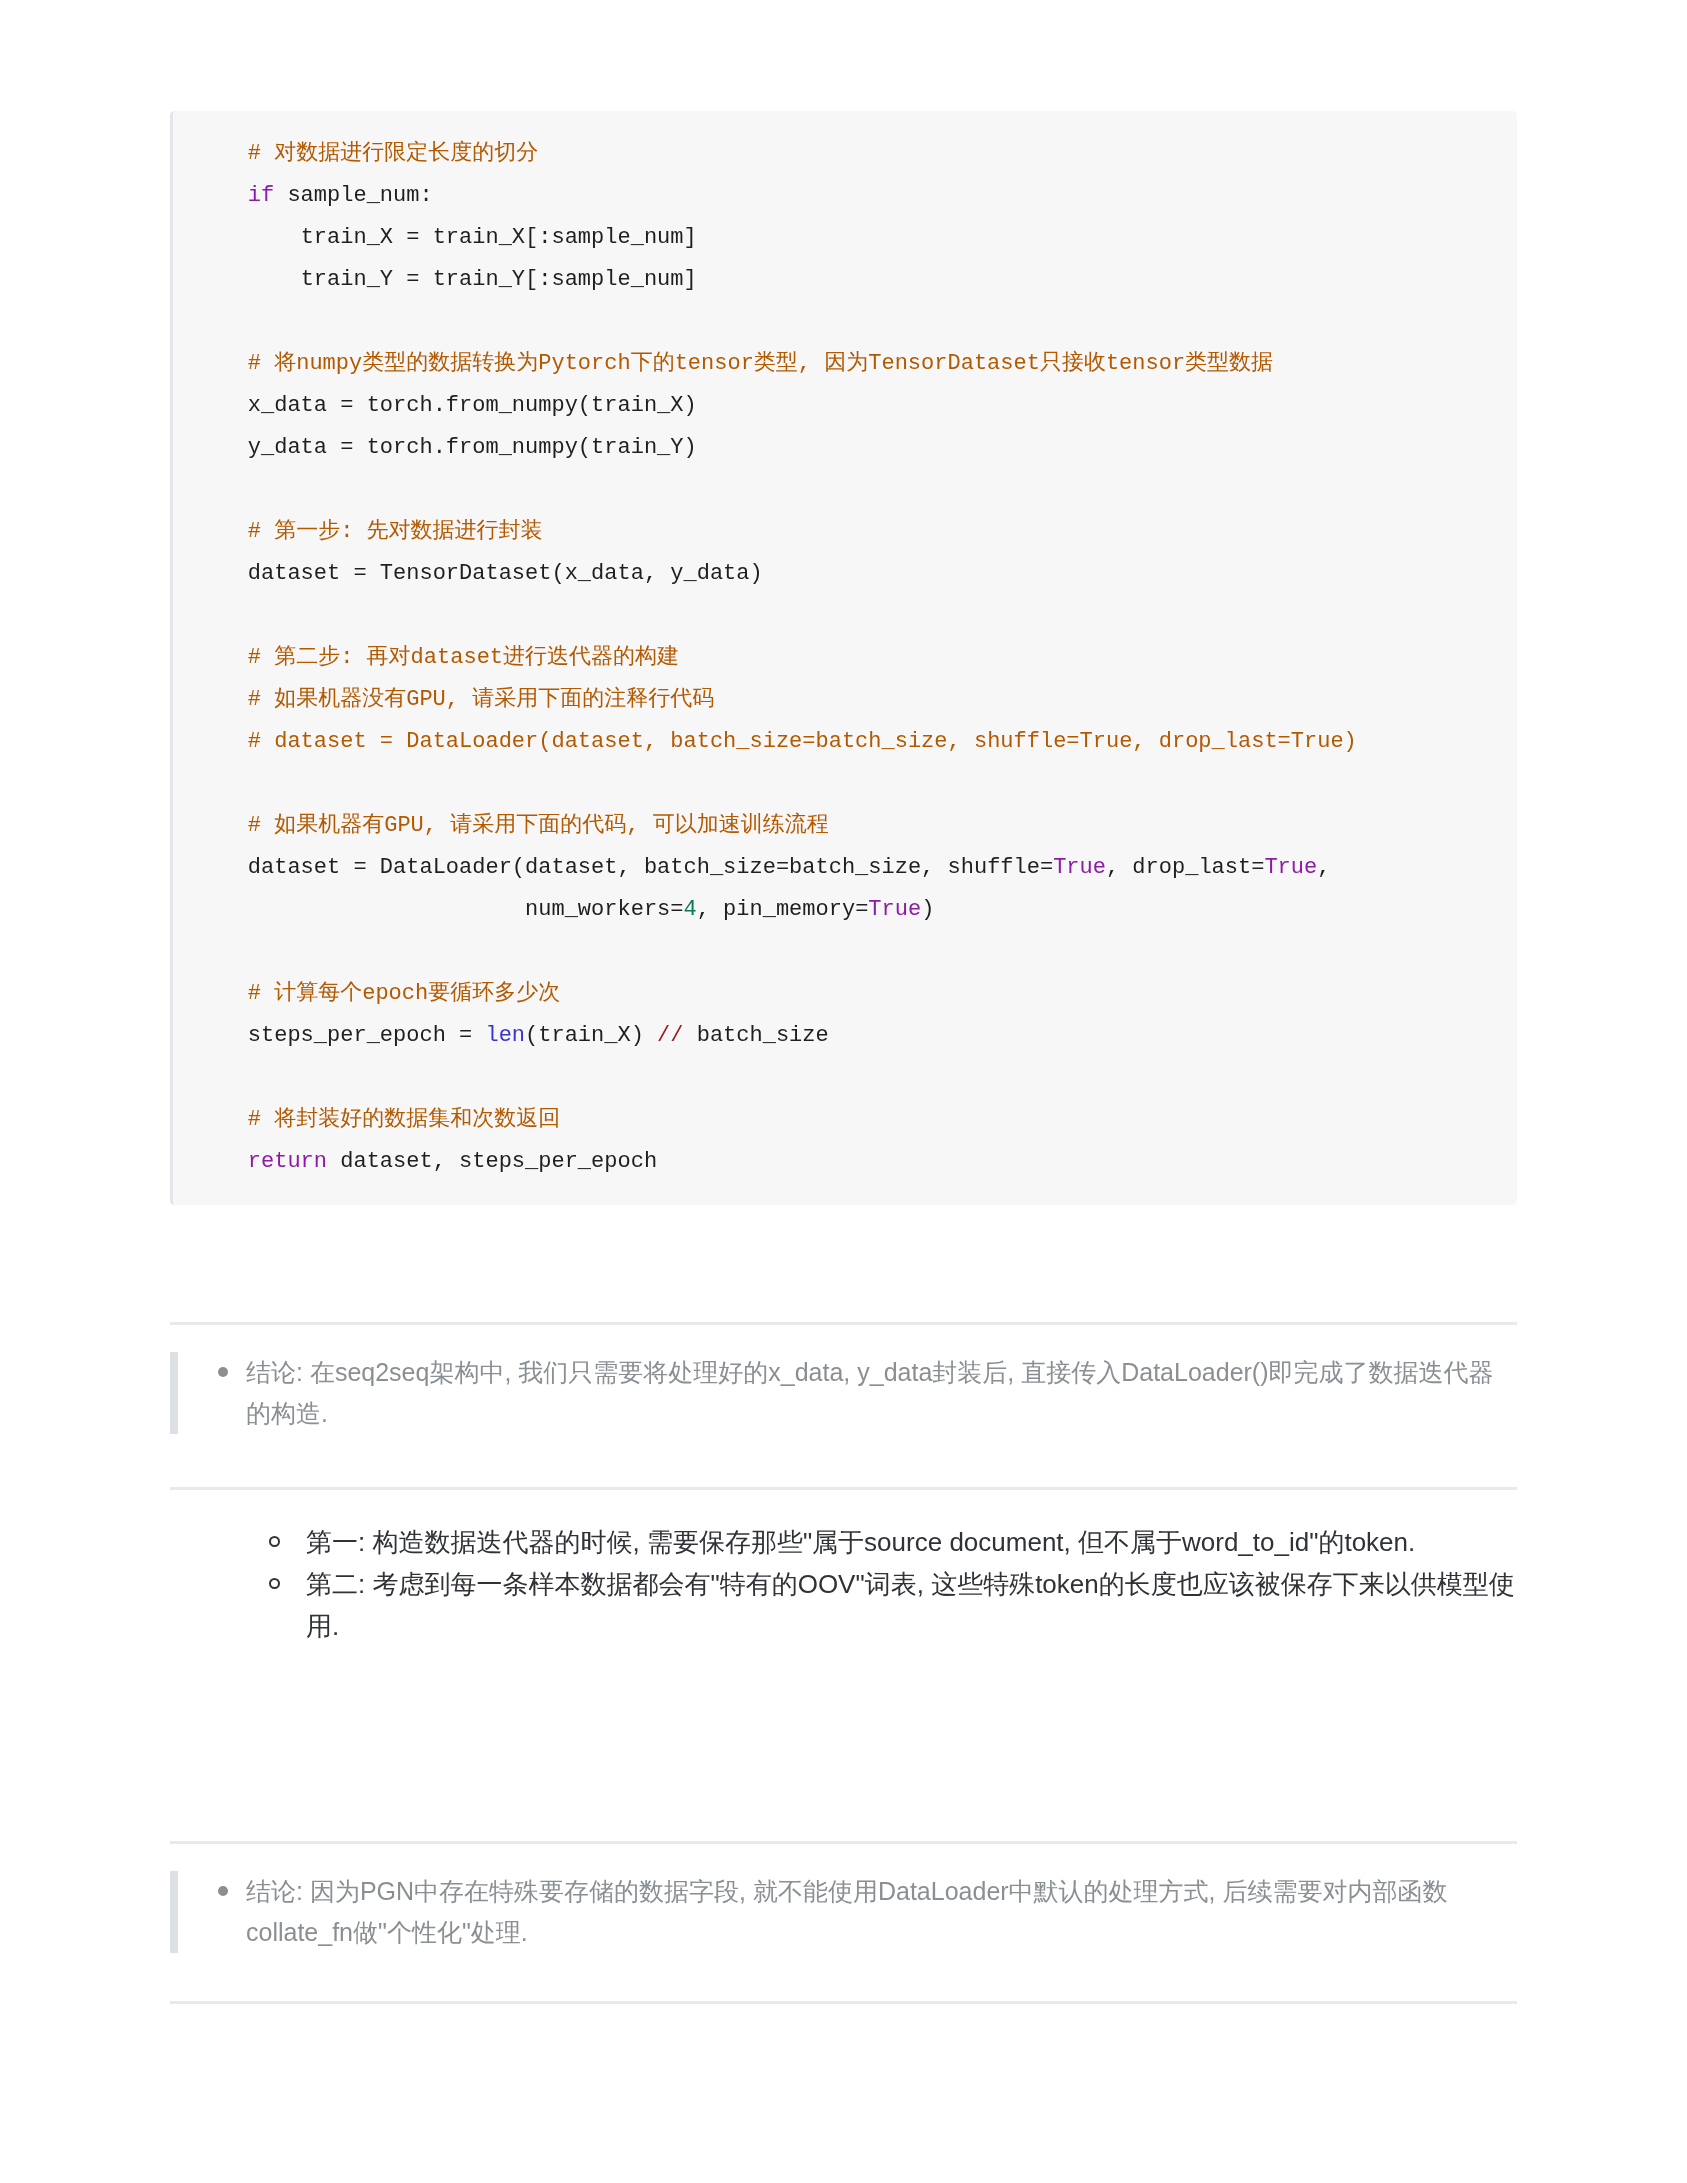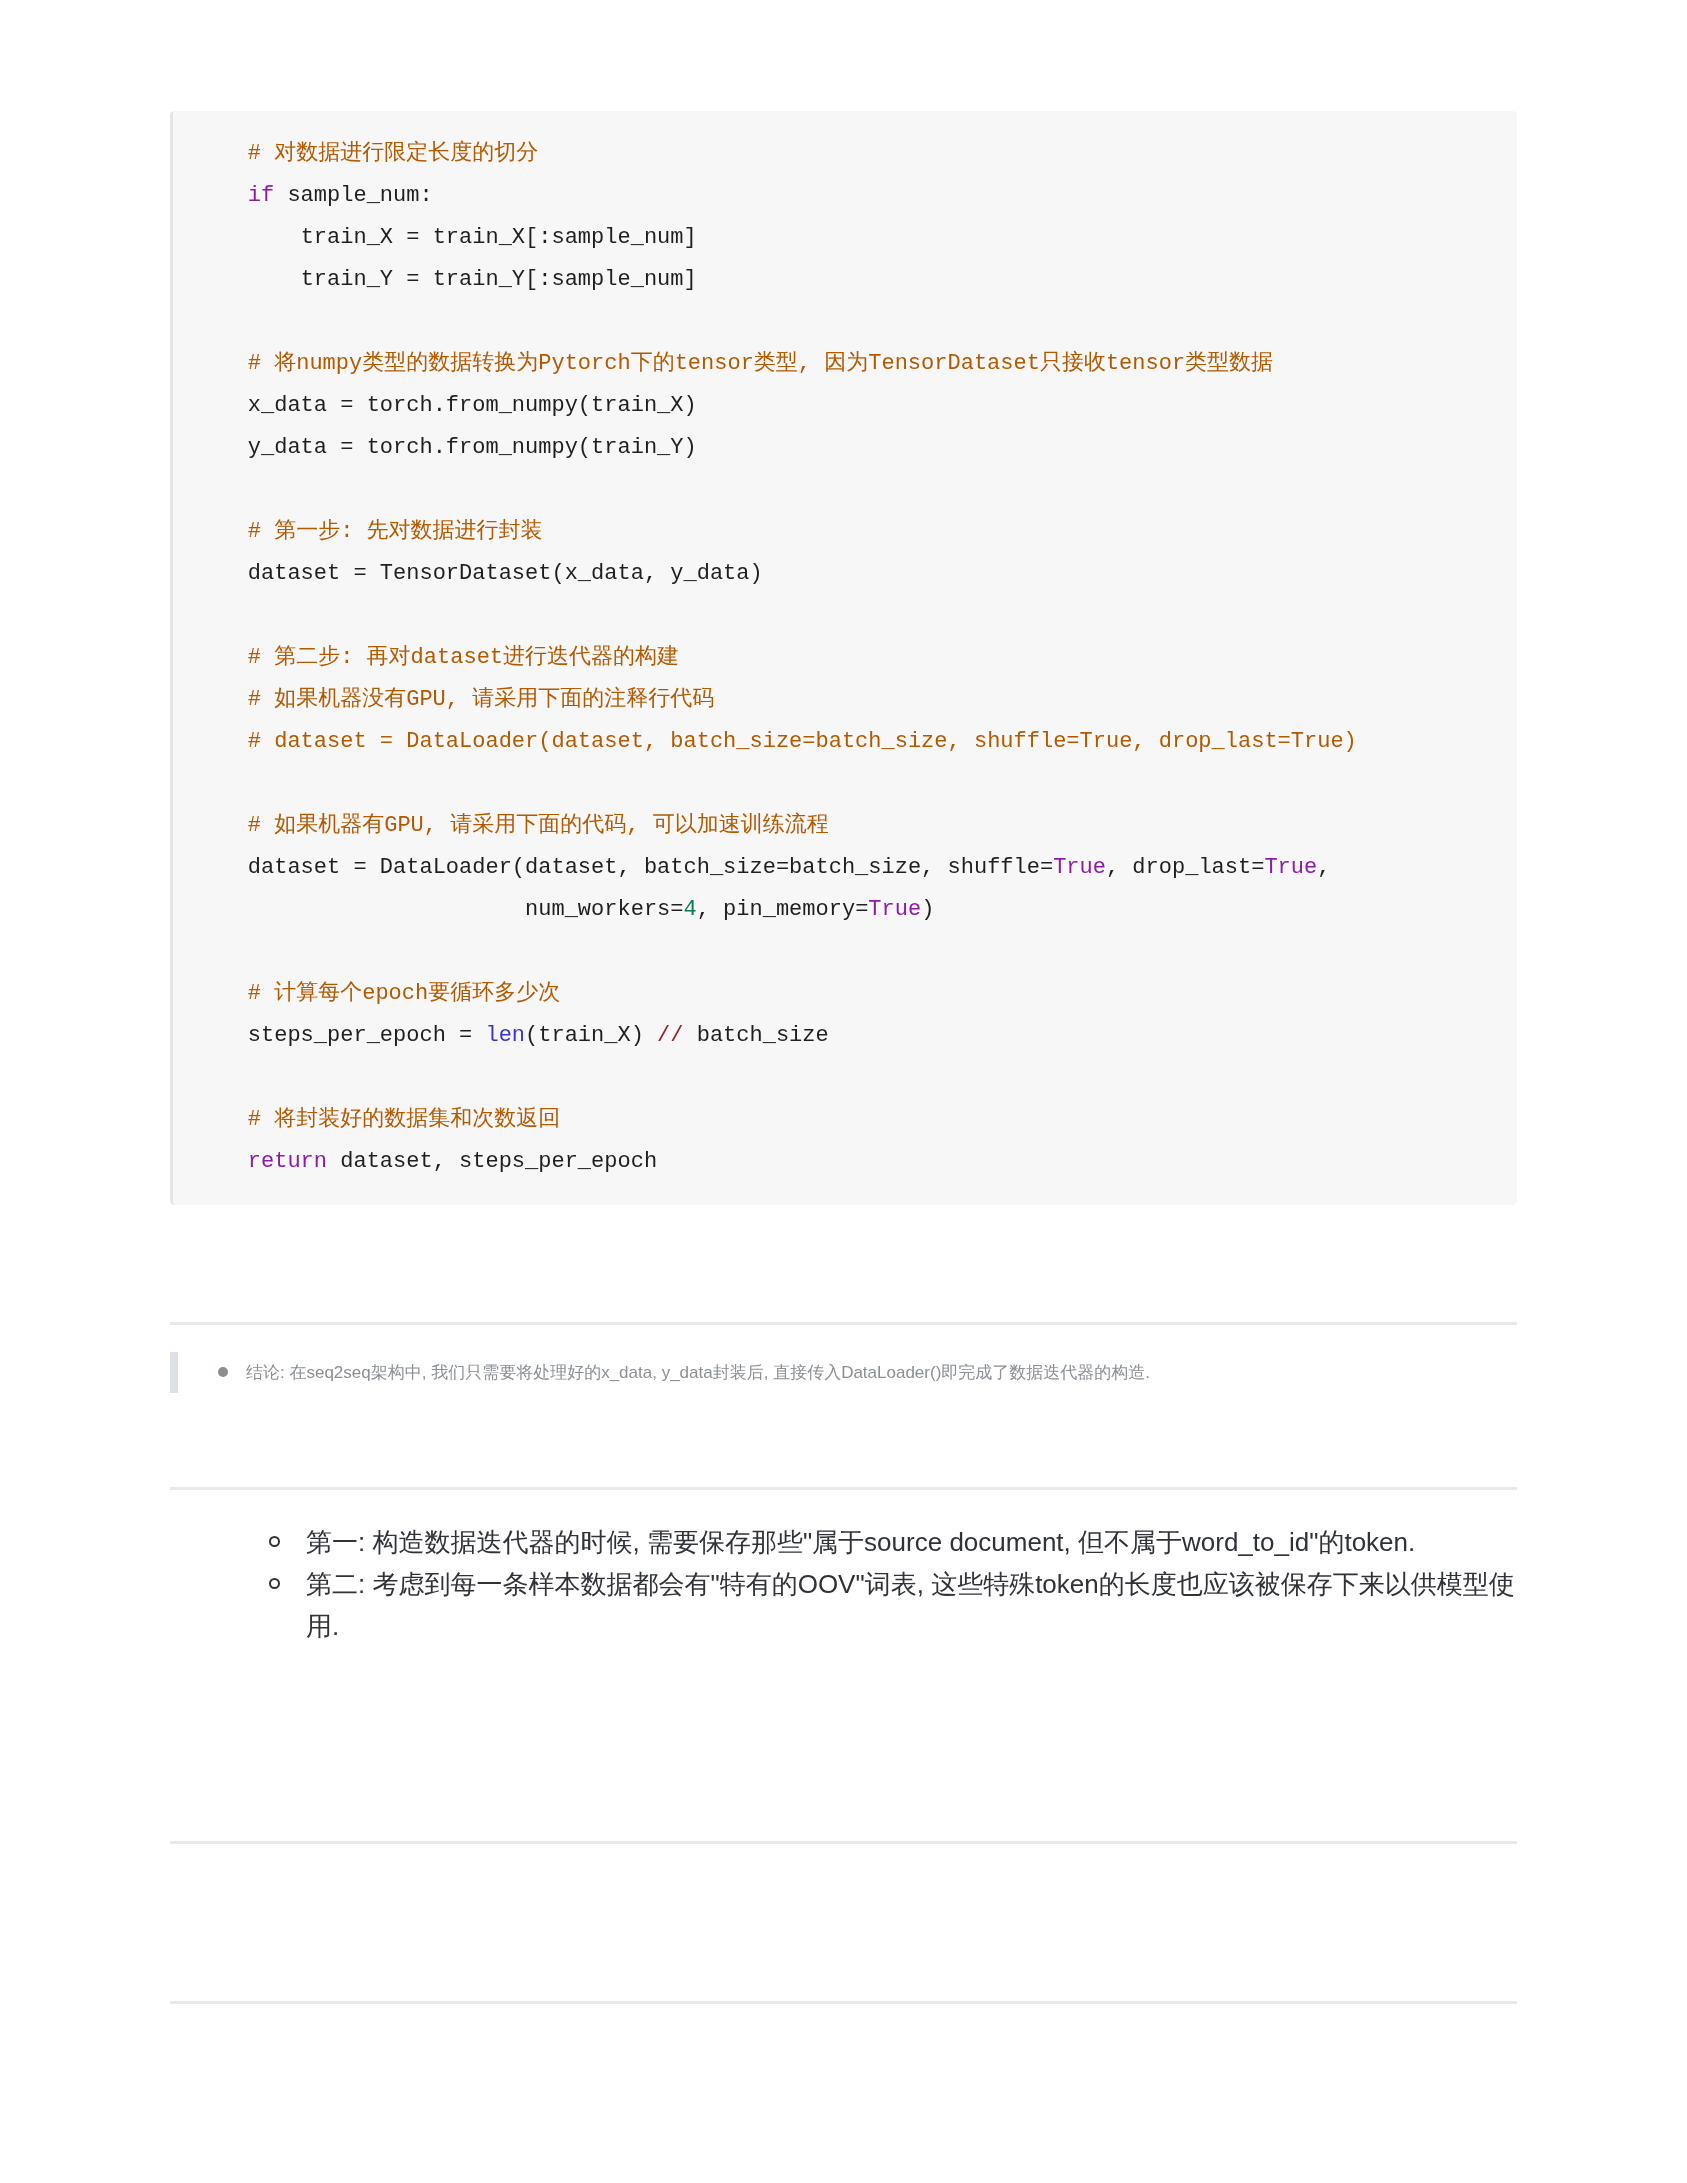--- a/index.html
+++ b/index.html
@@ -67,21 +67,21 @@
     left: 170px;
     width: 1347px;
     box-sizing: border-box;
     border-left: 8.8px solid #dde1e6;
     padding-left: 32px;
   }
   .callout-item {
     position: relative;
     padding-left: 36px;
     color: #8a8f94;
-    font-size: 17px;
+    font-size: 25px;
     line-height: 41px;
     font-family: "Liberation Sans", sans-serif;
   }
   .callout-item .disc {
     position: absolute;
     left: 7.7px;
     top: 15.4px;
     width: 10px;
     height: 10px;
     border-radius: 50%;
@@ -185,17 +185,23 @@
       </div>
       <div class="sub-item">
         <span class="circle"></span>
         <span>第二: 考虑到每一条样本数据都会有"特有的OOV"词表, 这些特殊token的长度也应该被保存下来以供模型使用.</span>
       </div>
     </div>
   </div>
 
   <hr class="divider" style="top:1814px;">
 
+  <div class="callout" style="top:1848px;">
+    <div class="callout-item">
+      <span class="disc"></span>
+      <span>结论: 因为PGN中存在特殊要存储的数据字段, 就不能使用DataLoader中默认的处理方式, 后续需要对内部函数collate_fn做"个性化"处理.</span>
+    </div>
+  </div>
 
   <hr class="divider" style="top:1974px;">
 
 </div>
 
 
 </body></html>

